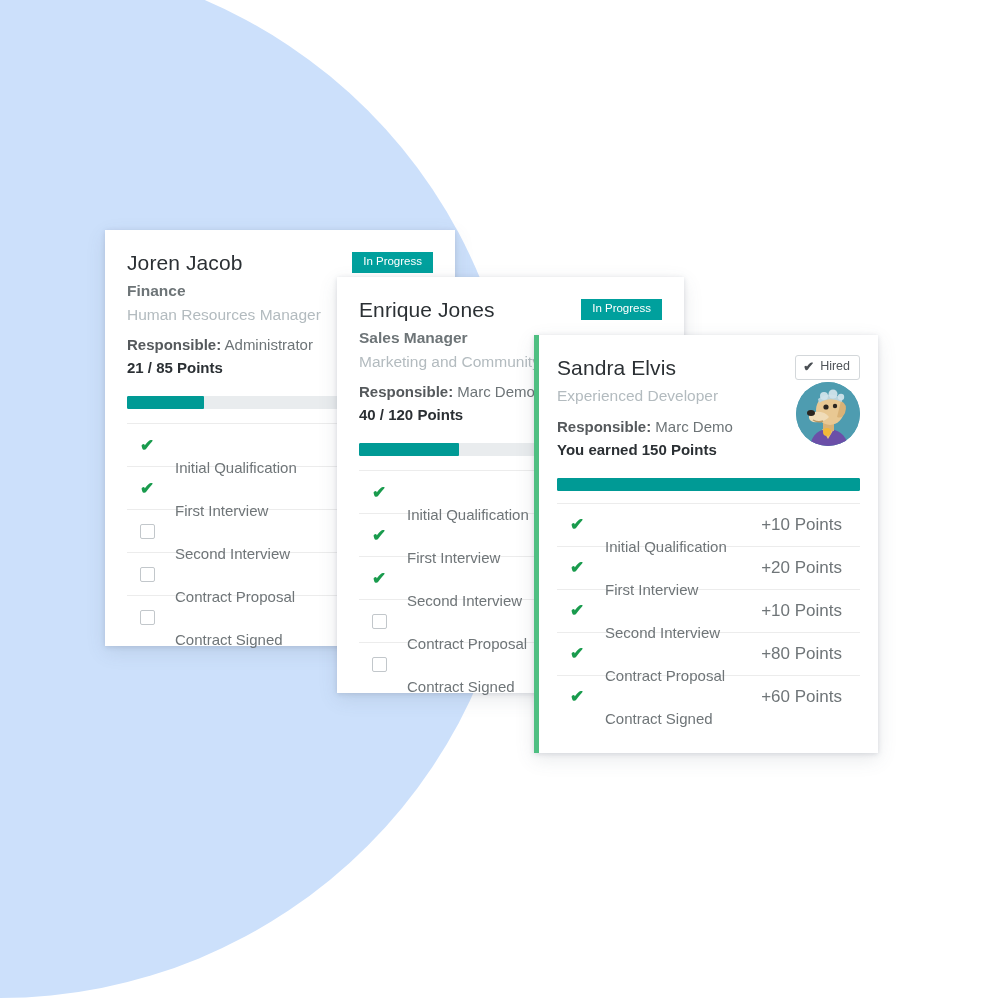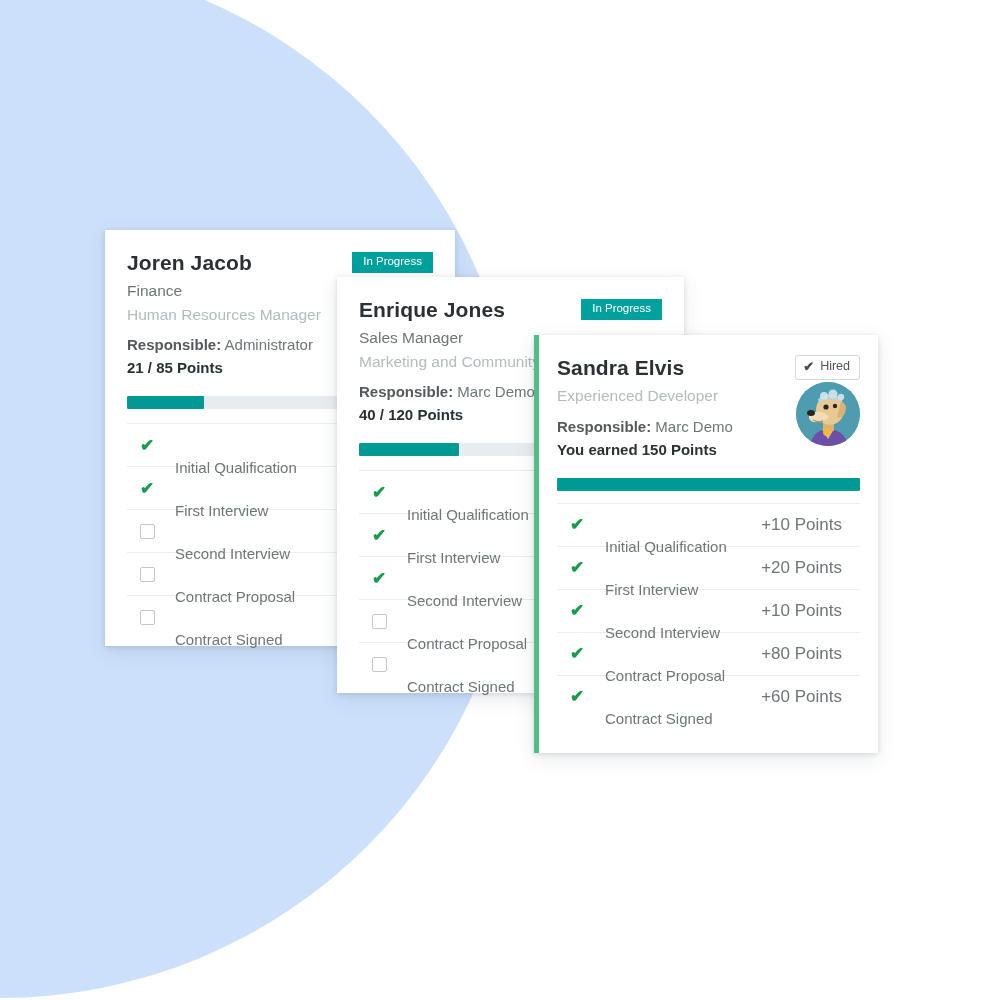--- a/index.html
+++ b/index.html
@@ -45,30 +45,31 @@
   .card-body {
     padding: 20px 22px 0 22px;
   }
 
   .card-head {
     position: relative;
   }
 
   .person-name {
     font-size: 21px;
-    font-weight: bold;
+    font-weight: normal;
     color: #2b3034;
     letter-spacing: 0.1px;
     line-height: 1.25;
     margin: 0 0 3px 0;
   }
   .person-sub1 {
     font-size: 15.5px;
     color: #6d7477;
     line-height: 1.5;
+    font-weight: bold;
   }
   .person-sub2 {
     font-size: 15.5px;
     color: #b3bbbf;
     line-height: 1.5;
   }
 
   .resp-line {
     margin-top: 8px;
     font-size: 15px;

